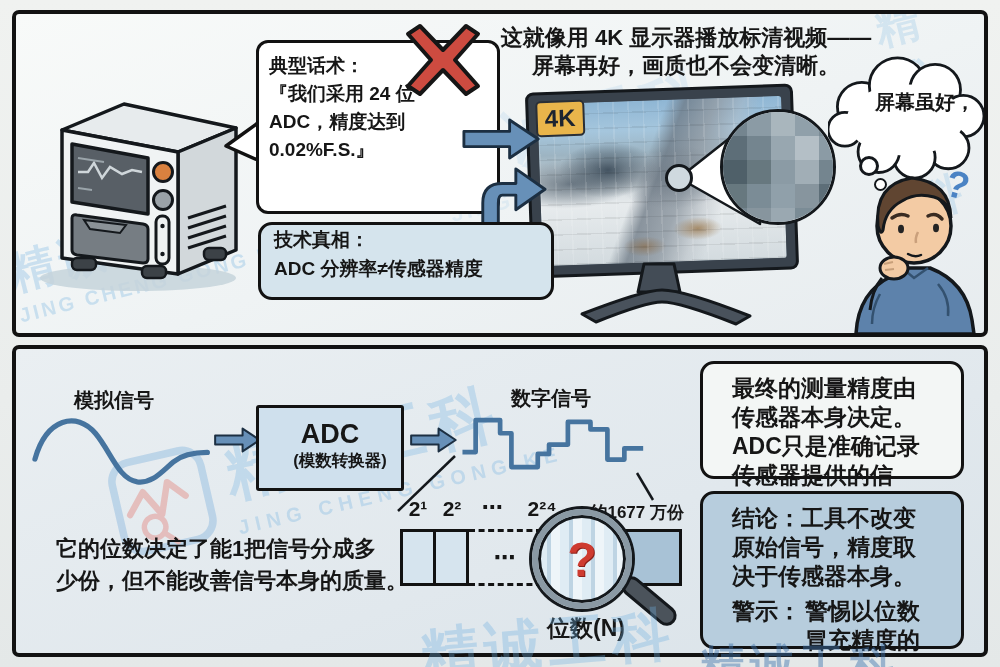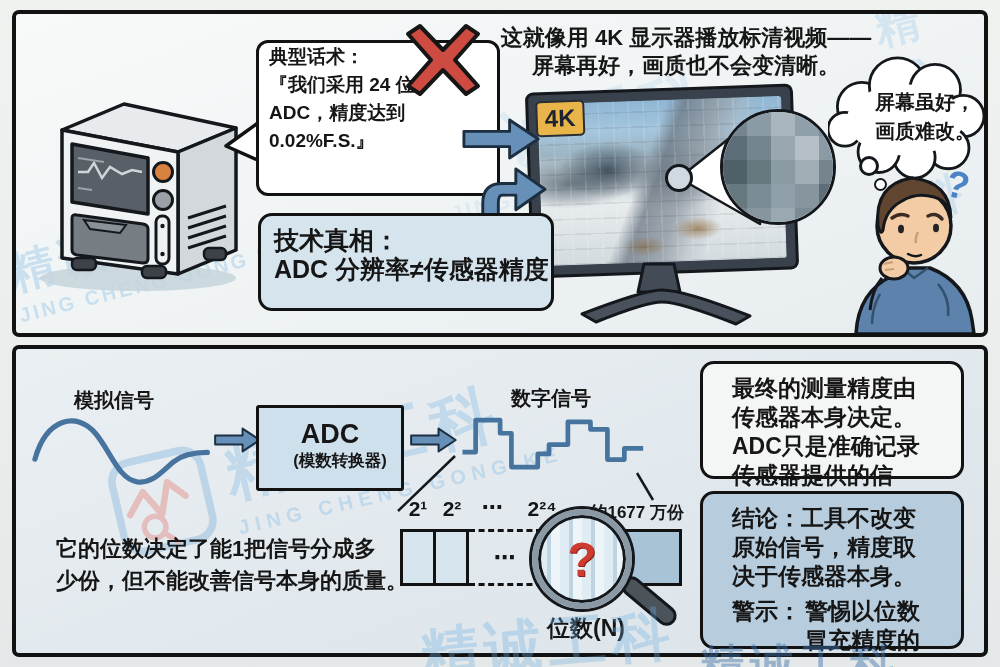--- a/index.html
+++ b/index.html
@@ -14,23 +14,23 @@
   .abs{position:absolute;}
   .nowrap{white-space:nowrap;}
   
   .wm{position:absolute;pointer-events:none;color:#6fb0e0;font-weight:800;z-index:0;}
   .wm .cn{letter-spacing:6px;}
   .wm .en{letter-spacing:3px;}
   .wm-row{display:flex;align-items:center;gap:14px;}
   
   .caption{left:455px;top:10px;width:430px;text-align:center;font-size:22px;font-weight:800;line-height:28px;}
   .bubble{left:240px;top:26px;width:218px;height:150px;background:#ffffff;border:3.5px solid #121212;
-    border-radius:12px;padding:0 10px;z-index:2;font-size:19px;font-weight:800;line-height:28px;}
-  .truthbox{left:242px;top:199px;width:264px;height:72px;background:#d5e4ed;border:3.5px solid #121212;
-    border-radius:14px;padding:10px 13px;z-index:2;font-size:25px;font-weight:800;line-height:29px;}
+    border-radius:12px;padding:9px 10px;z-index:2;font-size:19px;font-weight:800;line-height:28px;}
+  .truthbox{left:242px;top:208px;width:264px;height:72px;background:#d5e4ed;border:3.5px solid #121212;
+    border-radius:14px;padding:0 13px;z-index:2;font-size:19px;font-weight:800;line-height:29px;}
   .monitor{left:512px;top:74px;width:262px;height:180px;background:#39424c;border:3.5px solid #14181c;
     border-radius:8px;transform:rotate(-2deg);z-index:1;}
   .screen{position:absolute;inset:9px;border-radius:3px;overflow:hidden;background-color:#9db9cf;
     background-image:
       radial-gradient(70px 40px at 28% 42%, rgba(62,78,92,.95), rgba(62,78,92,0) 70%),
       radial-gradient(90px 34px at 12% 50%, rgba(92,106,118,.85), transparent 72%),
       radial-gradient(80px 42px at 55% 48%, rgba(100,112,124,.6), transparent 75%),
       radial-gradient(34px 16px at 64% 80%, rgba(152,116,70,.75), transparent 72%),
       radial-gradient(30px 14px at 42% 90%, rgba(140,105,65,.6), transparent 72%),
       linear-gradient(112deg, transparent 42%, rgba(108,120,132,.75) 48%, rgba(146,156,165,.85) 58%, rgba(176,183,190,.4) 67%, transparent 73%),
@@ -211,21 +211,20 @@
         <circle cx="144" cy="64" r="22"></circle>
           <circle cx="128" cy="98" r="22"></circle>
           <circle cx="92" cy="108" r="22"></circle>
         <circle cx="54" cy="102" r="22"></circle>
           <circle cx="18" cy="78" r="18"></circle>
       </g>
       <ellipse cx="82" cy="68" rx="62" ry="38" fill="#ffffff"></ellipse>
     </svg>
     <div class="abs cloudtext">
       <div class="nowrap">屏幕虽好，</div>
-      <div class="nowrap">画质难改。</div>
     </div>
     <div class="abs trail" style="left:843px;top:142px;width:20px;height:20px;"></div>
     <div class="abs trail" style="left:858px;top:164px;width:13px;height:13px;border-width:2.5px;"></div>
 
     <svg class="abs" style="left:826px;top:148px;z-index:2;" width="140" height="172" viewBox="0 0 140 172">
       <path d="M14,172 Q16,130 50,114 L64,106 L88,106 Q124,120 130,158 L132,172 Z" fill="#5d82ab" stroke="#14181c" stroke-width="3.5" stroke-linejoin="round"></path>
       <path d="M96,122 q12,14 10,32" fill="none" stroke="#33516f" stroke-width="2.5"></path>
       <path d="M38,132 q-8,14 -8,30" fill="none" stroke="#33516f" stroke-width="2.5"></path>
       <path d="M60,106 l12,10 l14,-10" fill="none" stroke="#33516f" stroke-width="2.5"></path>
       <circle cx="72" cy="64" r="37" fill="#f3cba4" stroke="#14181c" stroke-width="3.5"></circle>

